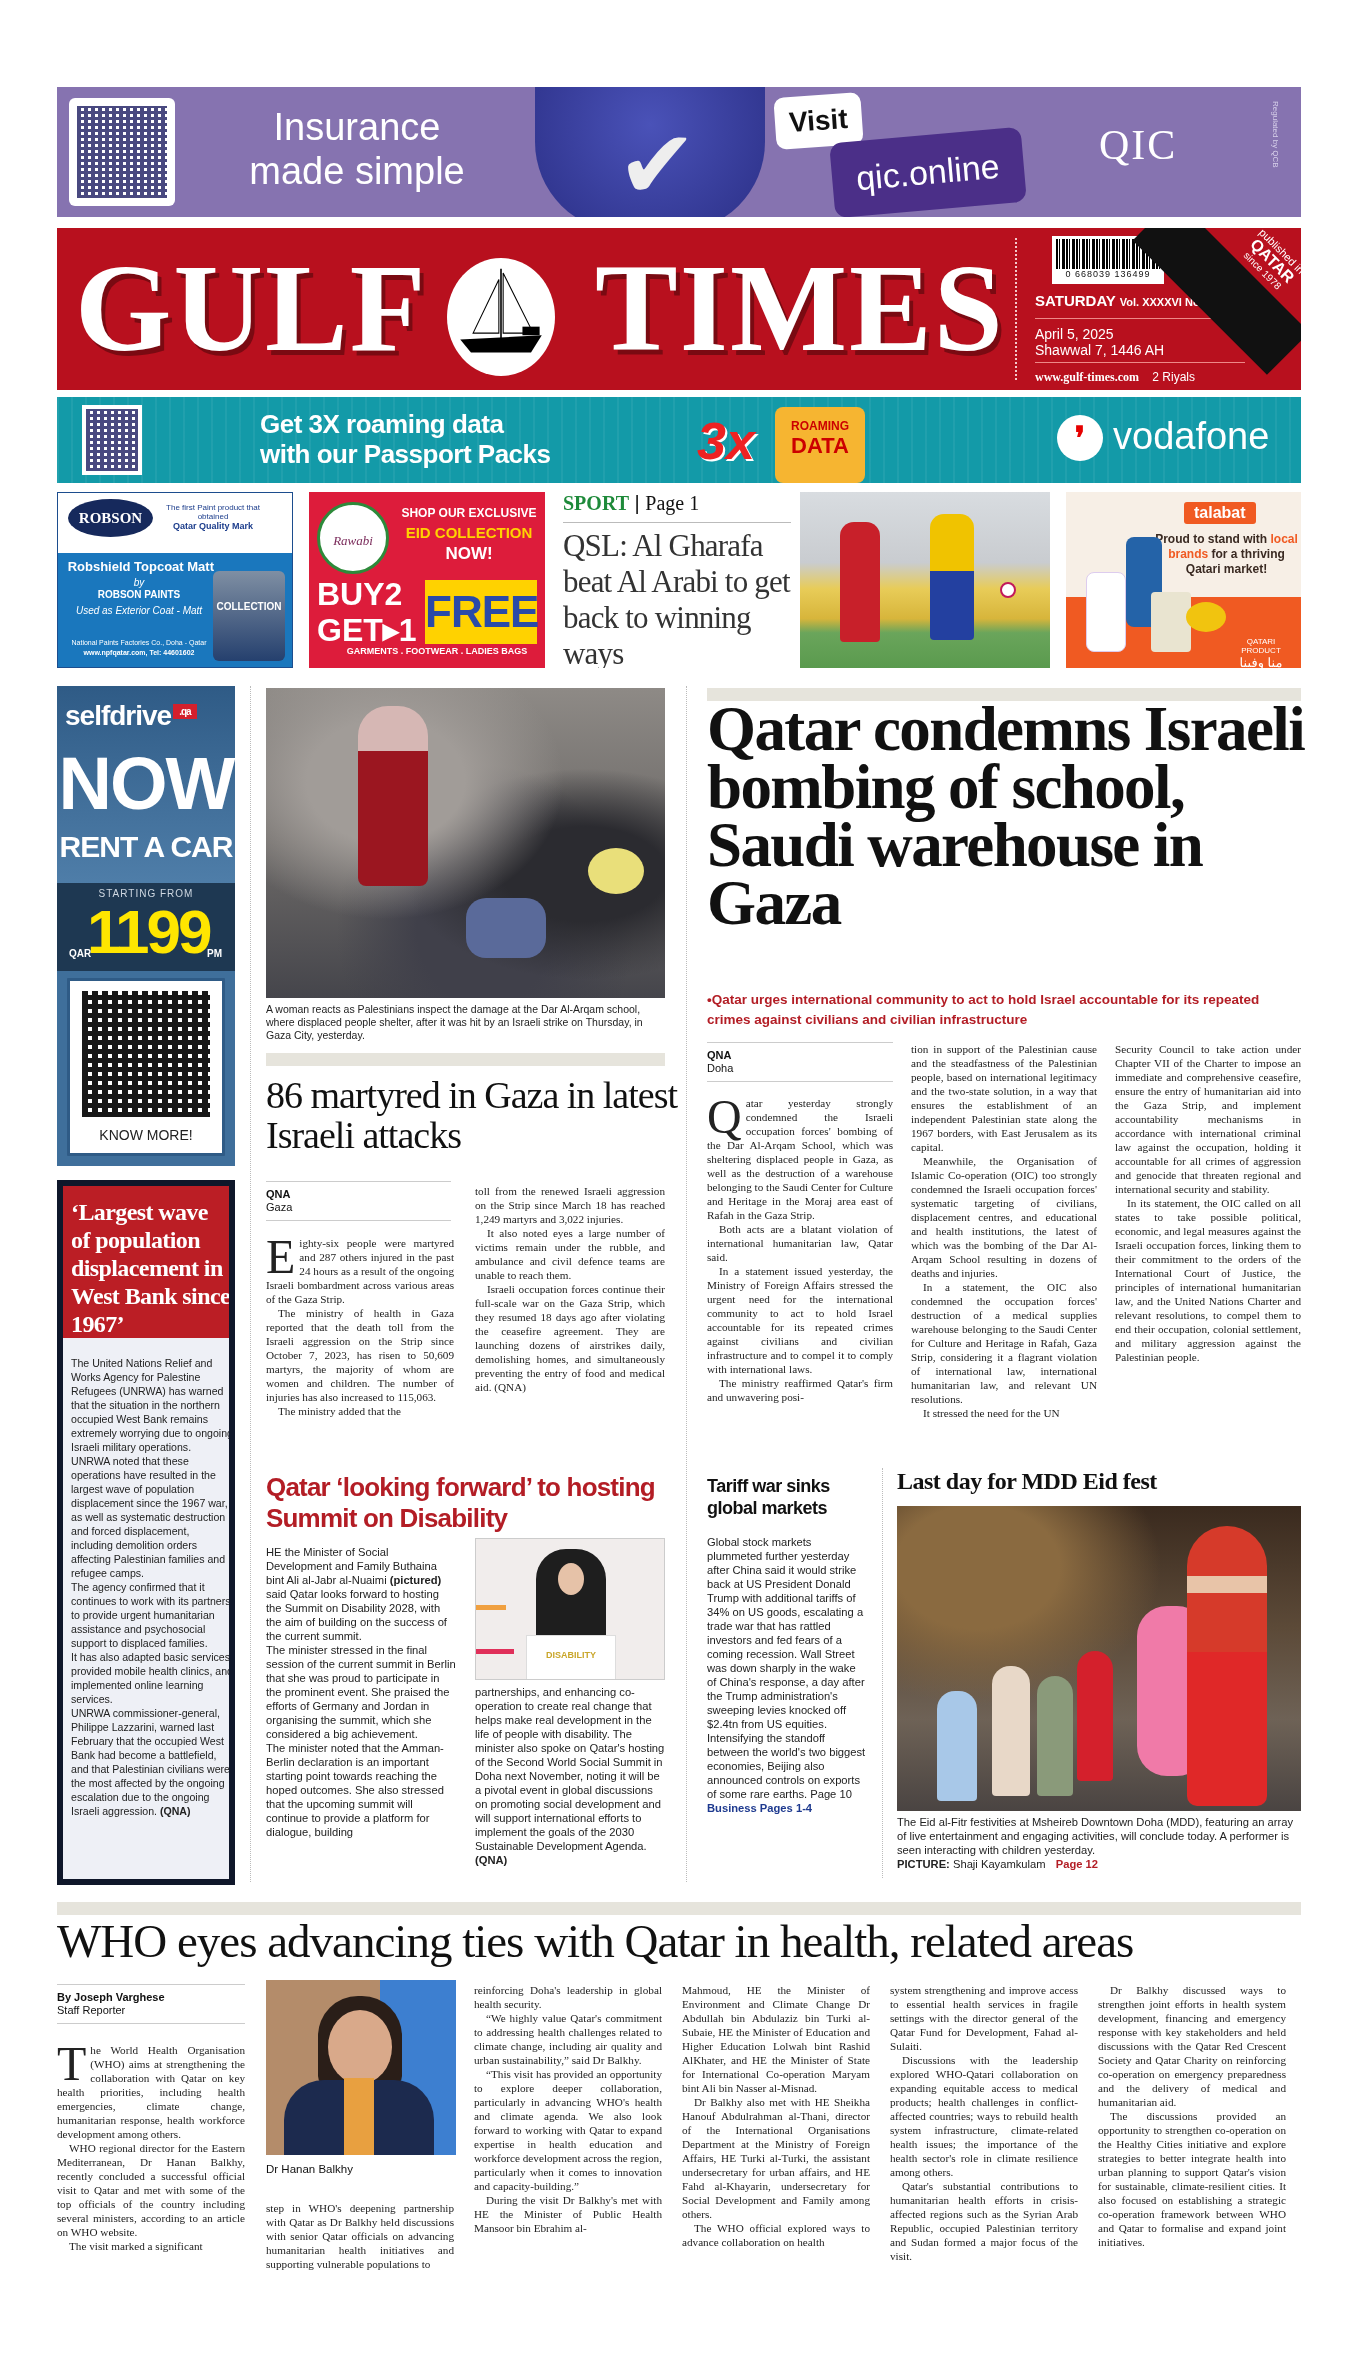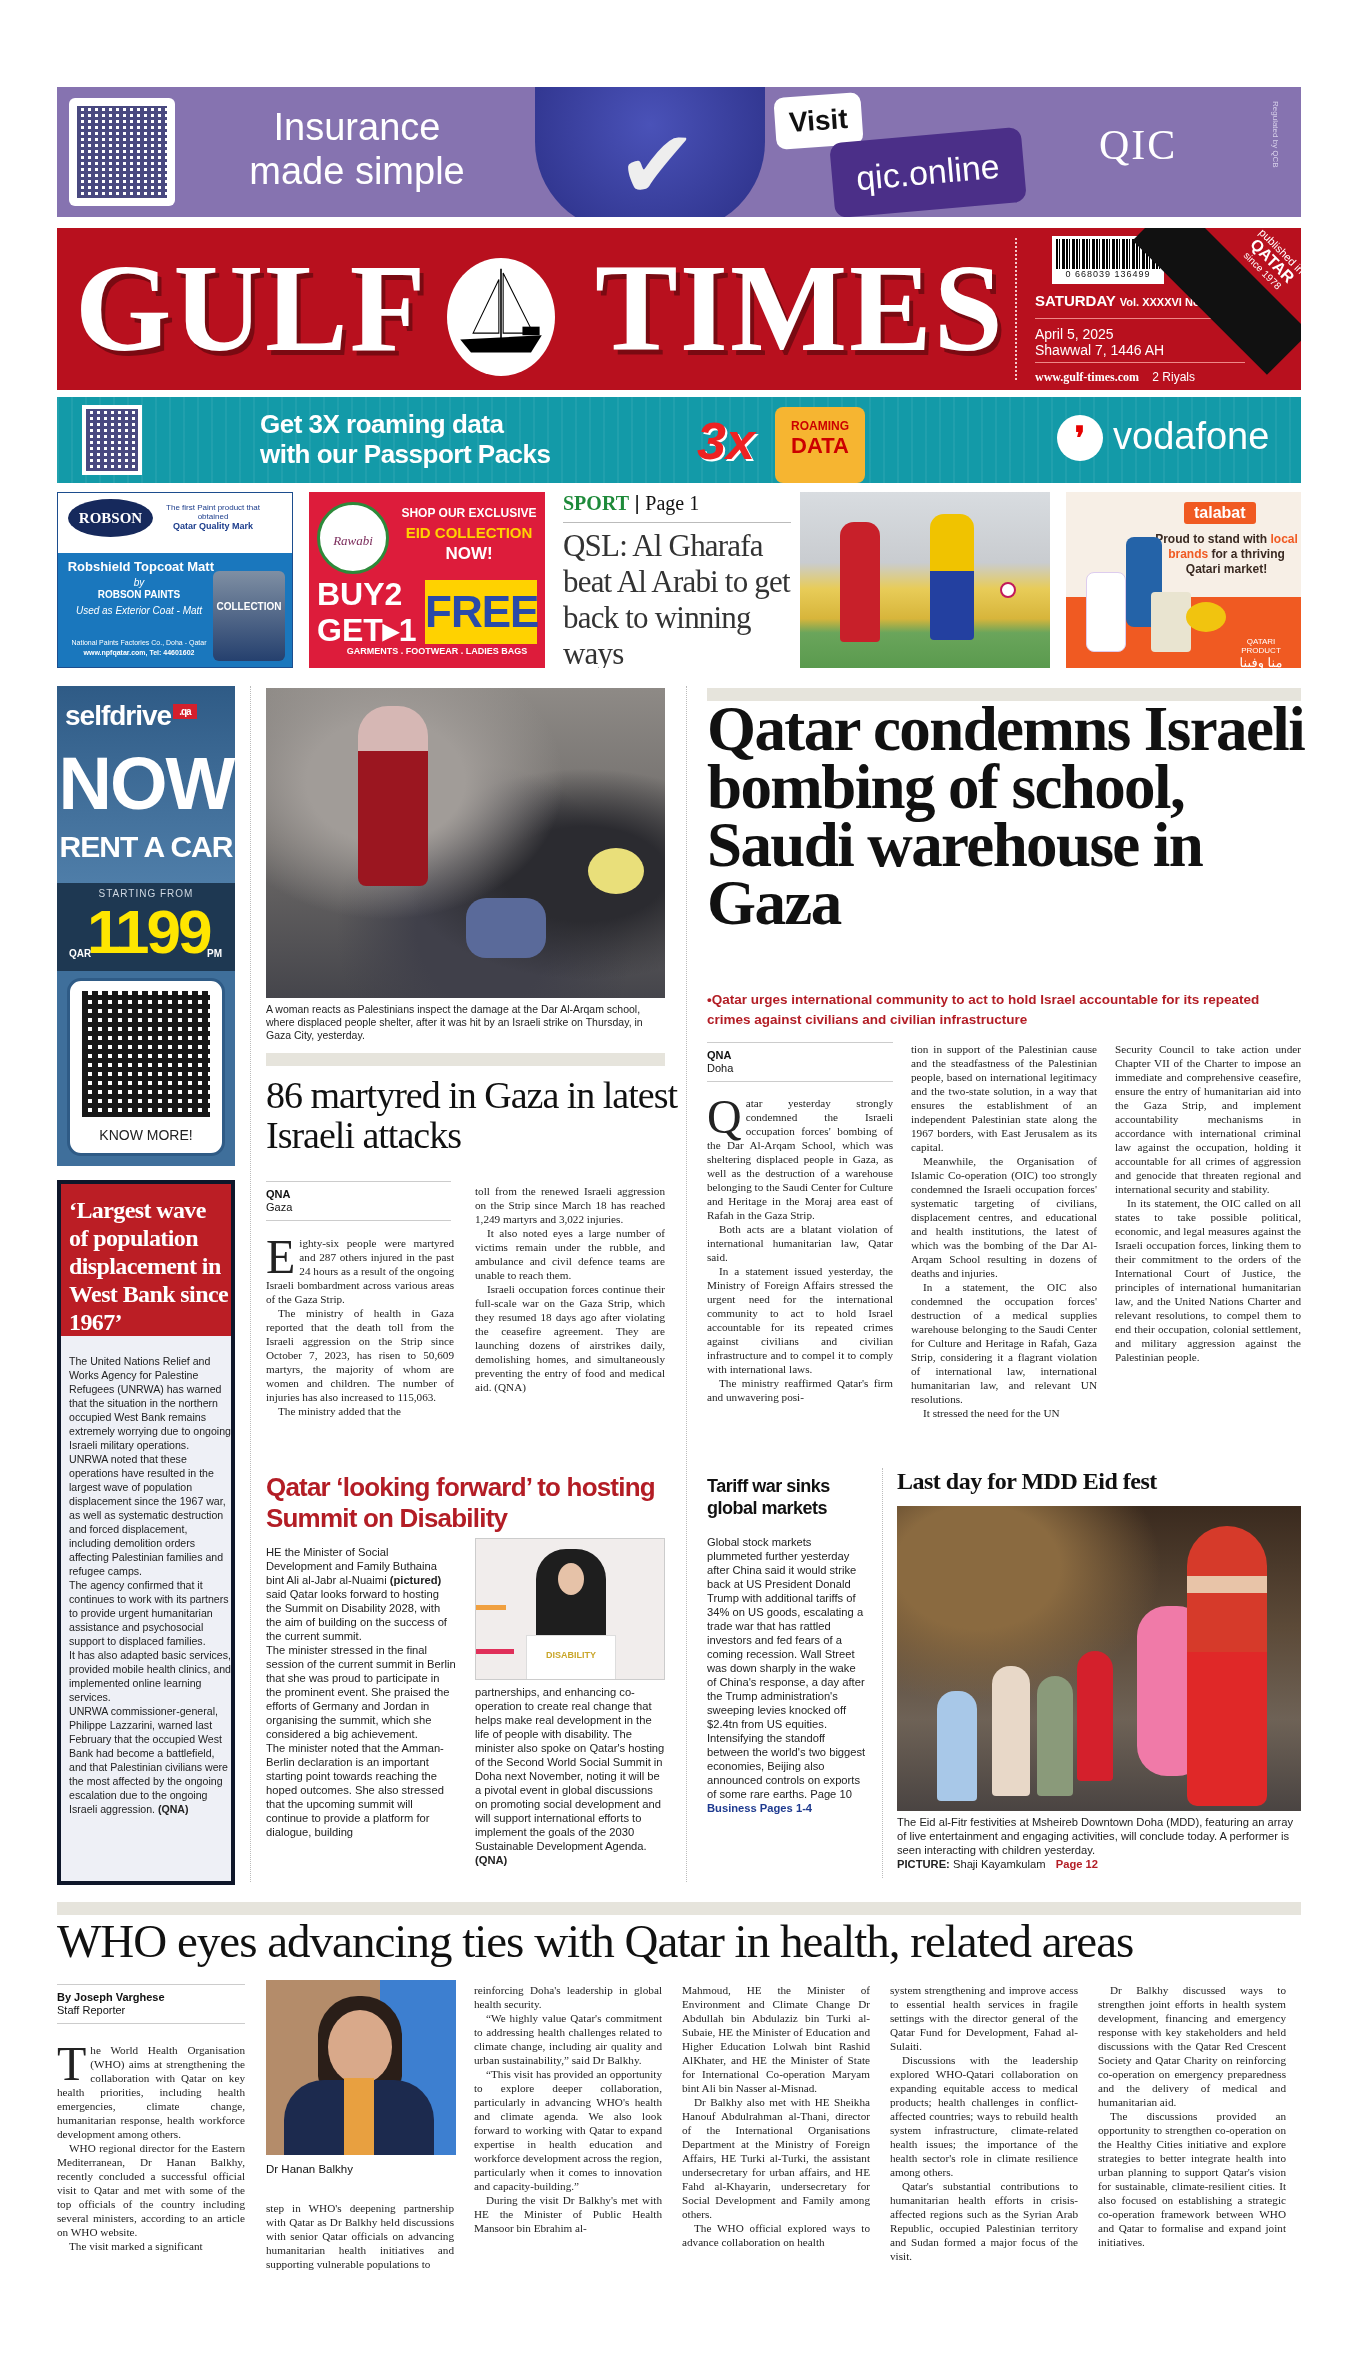--- a/index.html
+++ b/index.html
@@ -112,28 +112,28 @@
   #selfdrive .grad { left: 0; top: 0; width: 178px; height: 200px; background: linear-gradient(#2f5b86, #4f7ea9); }
   #selfdrive .logo { left: 8px; top: 14px; color: #fff; font-weight: bold; font-size: 28px; letter-spacing: -1px; }
   #selfdrive .logo span { background: #d4202c; color: #fff; font-size: 10px; padding: 2px 6px; margin-left: 2px; vertical-align: super; }
   #selfdrive .now { left: 0; top: 58px; width: 178px; color: #fff; font-weight: bold; font-size: 74px; text-align: center; line-height: 80px; letter-spacing: -2px; }
   #selfdrive .rent { left: 0; top: 144px; width: 178px; color: #fff; font-weight: bold; font-size: 30px; text-align: center; letter-spacing: -1px; }
   #selfdrive .band { left: 0; top: 197px; width: 178px; height: 88px; background: #1e3852; }
   #selfdrive .start { left: 0; top: 202px; width: 178px; color: #cfd8e2; font-size: 10px; text-align: center; letter-spacing: 1px; }
   #selfdrive .price { left: 30px; top: 214px; color: #ffe600; font-weight: bold; font-size: 62px; line-height: 64px; letter-spacing: -3px; }
   #selfdrive .qar { left: 12px; top: 262px; color: #fff; font-size: 10px; font-weight: bold; }
   #selfdrive .pm { left: 150px; top: 262px; color: #fff; font-size: 10px; font-weight: bold; }
-  #selfdrive .qrbox { left: 10px; top: 292px; width: 158px; height: 178px; background: #fff; border: 3px solid #2f5b86; border-radius: 14px; padding: 10px 12px 0; }
+  #selfdrive .qrbox { left: 10px; top: 292px; width: 158px; height: 178px; background: #fff; border: 3px solid #2f5b86; border-radius: 1px; padding: 10px 12px 0; }
   #selfdrive .qrbox .qrgrid { height: 126px;
     background:
       repeating-linear-gradient(90deg, #000 0 6px, transparent 6px 10px),
       repeating-linear-gradient(0deg, #000 0 5px, transparent 5px 9px); opacity: .9; }
   #selfdrive .know { margin-top: 10px; font-size: 14px; text-align: center; color: #222; }
 
-  #westbank { left: 57px; top: 1180px; width: 178px; height: 705px; border: 4px solid #0f172a; background: #eef0f6; overflow: hidden; }
+  #westbank { left: 57px; top: 1180px; width: 178px; height: 705px; border: 6px solid #0f172a; background: #eef0f6; overflow: hidden; }
   #westbank .hd { left: 0; top: 0; width: 176px; height: 152px; background: #bb1e25; color: #fff; font-family: "Liberation Serif", serif; font-weight: bold; font-size: 24px; line-height: 28px; padding: 12px 8px; letter-spacing: -0.6px; }
   #westbank .bd { left: 8px; top: 170px; width: 162px; font-size: 10.6px; line-height: 14px; color: #222; }
 
   
   .vsep { width: 0; border-left: 1px dotted #bbb; }
 
   
   #gazaimg { left: 266px; top: 688px; width: 399px; height: 310px; overflow: hidden;
     background:
       radial-gradient(ellipse at 30% 30%, #a19c98 0 20%, transparent 45%),

